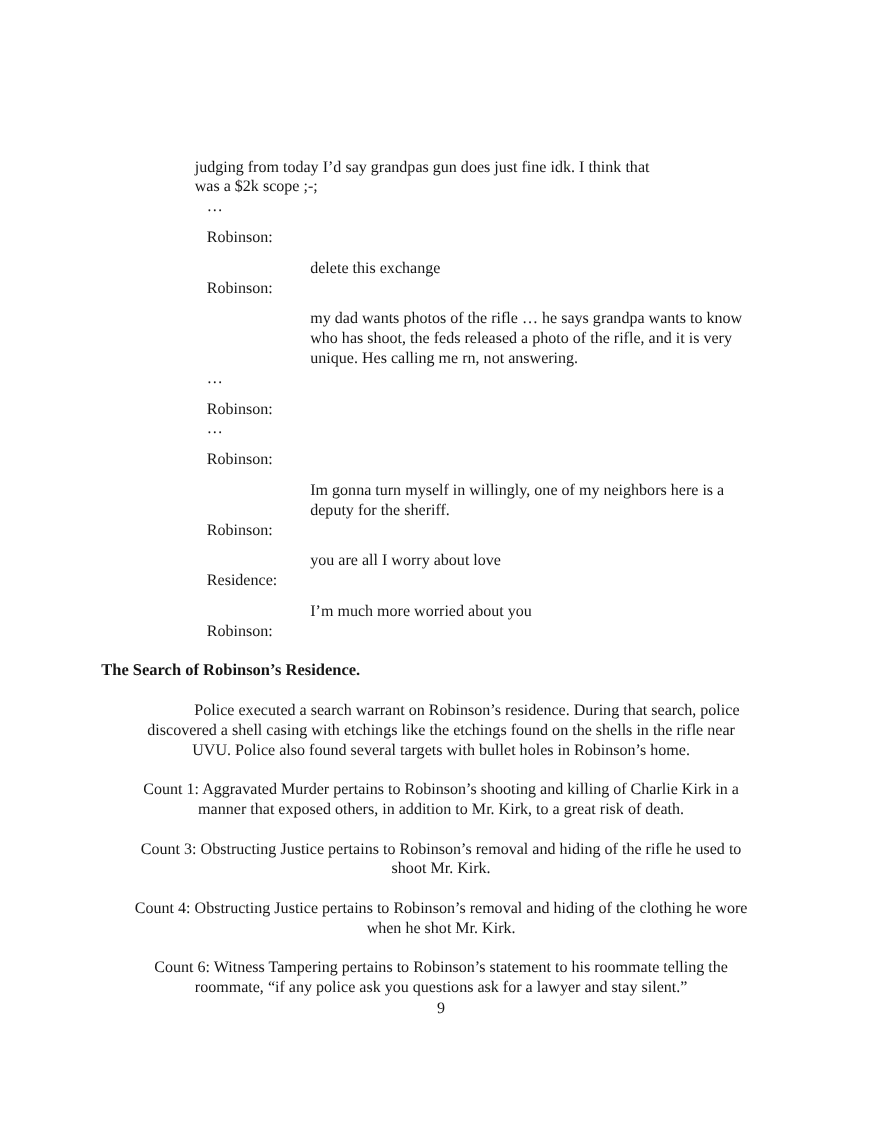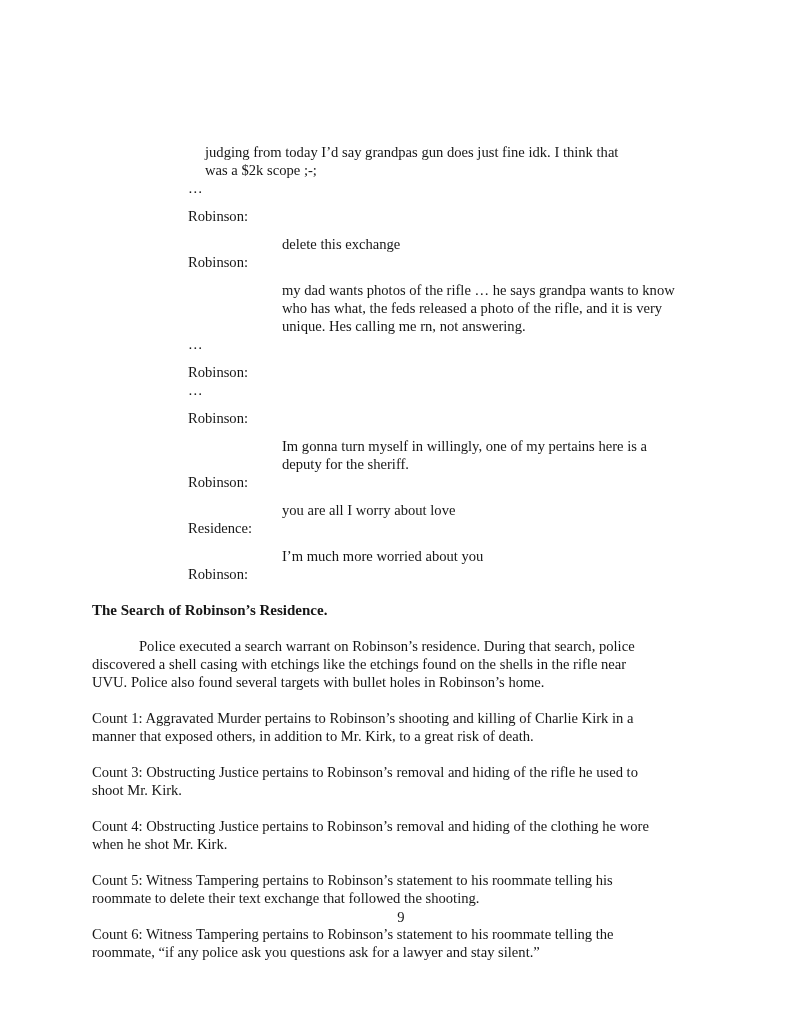--- a/index.html
+++ b/index.html
@@ -17,21 +17,21 @@
     font-family: "Liberation Serif", serif;
     font-size: 14.6px;
     line-height: 18px;
     padding: 143px 90px 0 92px;
     overflow: hidden;
   }
   .exchange {
     margin: 0;
   }
   .exchange-cont {
-    margin-left: 113px;
+    margin-left: 85px;
     width: 475px;
     white-space: pre-wrap;
   }
   .exchange-row {
     display: flex;
     margin-left: 96px;
   }
   .spk {
     flex: 0 0 94px;
   }
@@ -43,20 +43,21 @@
   .section-heading {
     font-weight: bold;
     font-size: 15px;
     margin: 18px 0 0 0;
     line-height: 18px;
   }
   p.body-para {
     margin: 18px 0 0 0;
     white-space: pre-wrap;
     width: 618px;
+    text-align: center;
   }
   p.first-indent {
     text-indent: 47px;
   }
   .page-number {
     position: absolute;
     left: 92px;
     right: 90px;
     top: 908px;
     text-align: center;
@@ -78,41 +79,41 @@
     </div>
 
     <div class="exchange-row">
       <span class="spk">Robinson:</span>
       <span class="msg">delete this exchange</span>
     </div>
 
     <div class="exchange-row">
       <span class="spk">Robinson:</span>
       <span class="msg">my dad wants photos of the rifle … he says grandpa wants to know
-who has what, the feds released a photo of the rifle, and it is very
+who has shoot, the feds released a photo of the rifle, and it is very
 unique. Hes calling me rn, not answering.</span>
     </div>
 
     <div class="exchange-row">
       <span class="spk">…</span>
       <span class="msg"></span>
     </div>
 
     <div class="exchange-row">
       <span class="spk">Robinson:</span>
     </div>
 
     <div class="exchange-row">
       <span class="spk">…</span>
       <span class="msg"></span>
     </div>
 
     <div class="exchange-row">
       <span class="spk">Robinson:</span>
-      <span class="msg">Im gonna turn myself in willingly, one of my pertains here is a
+      <span class="msg">Im gonna turn myself in willingly, one of my neighbors here is a
 deputy for the sheriff.</span>
     </div>
 
     <div class="exchange-row">
       <span class="spk">Robinson:</span>
       <span class="msg">you are all I worry about love</span>
     </div>
 
     <div class="exchange-row">
       <span class="spk">Residence:</span>
@@ -130,20 +131,18 @@
   <p class="body-para first-indent">Police executed a search warrant on Robinson’s residence. During that search, police
 discovered a shell casing with etchings like the etchings found on the shells in the rifle near
 UVU. Police also found several targets with bullet holes in Robinson’s home.</p>
 
   <p class="body-para">Count 1: Aggravated Murder pertains to Robinson’s shooting and killing of Charlie Kirk in a
 manner that exposed others, in addition to Mr. Kirk, to a great risk of death.</p>
   <p class="body-para">Count 3: Obstructing Justice pertains to Robinson’s removal and hiding of the rifle he used to
 shoot Mr. Kirk.</p>
   <p class="body-para">Count 4: Obstructing Justice pertains to Robinson’s removal and hiding of the clothing he wore
 when he shot Mr. Kirk.</p>
-  <p class="body-para">Count 5: Witness Tampering pertains to Robinson’s statement to his roommate telling his
-roommate to delete their text exchange that followed the shooting.</p>
   <p class="body-para">Count 6: Witness Tampering pertains to Robinson’s statement to his roommate telling the
 roommate, “if any police ask you questions ask for a lawyer and stay silent.”</p>
 
   <div class="page-number">9</div>
 
 </div>
 
 </body></html>

